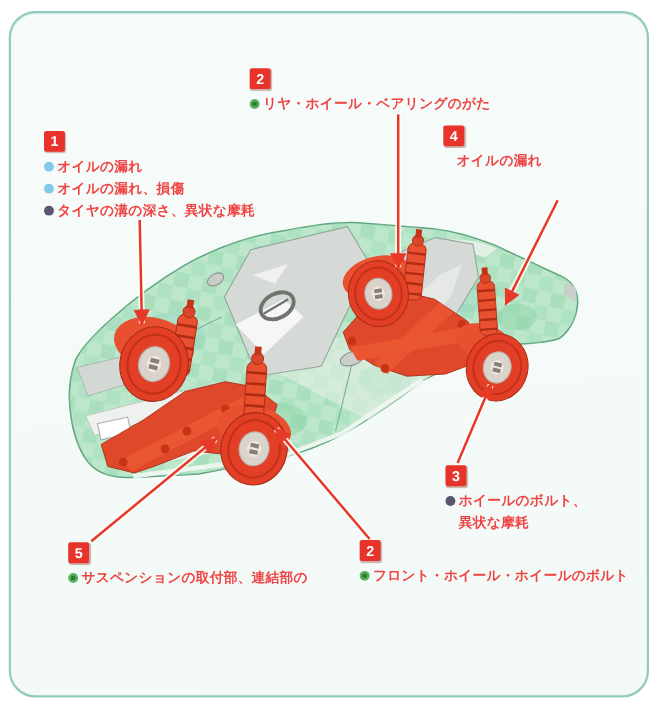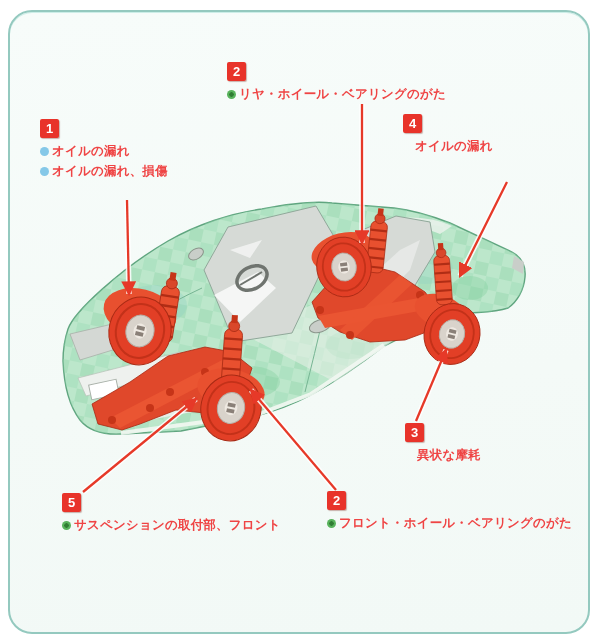--- a/index.html
+++ b/index.html
@@ -182,20 +182,24 @@
   <div class="badge">1</div>
   <div class="lines">
     <div class="line">
         <span class="bullet bullet-blue"></span>
         <span>オイルの漏れ</span>
       </div>
     <div class="line">
         <span class="bullet bullet-blue"></span>
         <span>オイルの漏れ、損傷</span>
       </div>
+    <div class="line">
+        <span class="bullet bullet-dark"></span>
+        <span>タイヤの溝の深さ、異状な摩耗</span>
+      </div>
   </div>
 </div>
 
 <div class="callout" style="left:227px;top:62px;">
   <div class="badge">2</div>
   <div class="lines">
     <div class="line">
         <span class="bullet bullet-green"></span>
         <span>リヤ・ホイール・ベアリングのがた</span>
       </div>
@@ -207,37 +211,41 @@
   <div class="lines">
     <div class="line cont">
         <span>オイルの漏れ</span>
       </div>
   </div>
 </div>
 
 <div class="callout" style="left:405px;top:423px;">
   <div class="badge">3</div>
   <div class="lines">
+    <div class="line">
+        <span class="bullet bullet-dark"></span>
+        <span>ホイールのボルト、</span>
+      </div>
     <div class="line cont">
         <span>異状な摩耗</span>
       </div>
   </div>
 </div>
 
 <div class="callout" style="left:62px;top:493px;">
   <div class="badge">5</div>
   <div class="lines">
     <div class="line">
         <span class="bullet bullet-green"></span>
-        <span>サスペンションの取付部、フロント</span>
+        <span>サスペンションの取付部、連結部の</span>
       </div>
   </div>
 </div>
 
 <div class="callout" style="left:327px;top:491px;">
   <div class="badge">2</div>
   <div class="lines">
     <div class="line">
         <span class="bullet bullet-green"></span>
-        <span>フロント・ホイール・ベアリングのがた</span>
+        <span>フロント・ホイール・ホイールのボルト</span>
       </div>
   </div>
 </div>
 
 </body></html>

